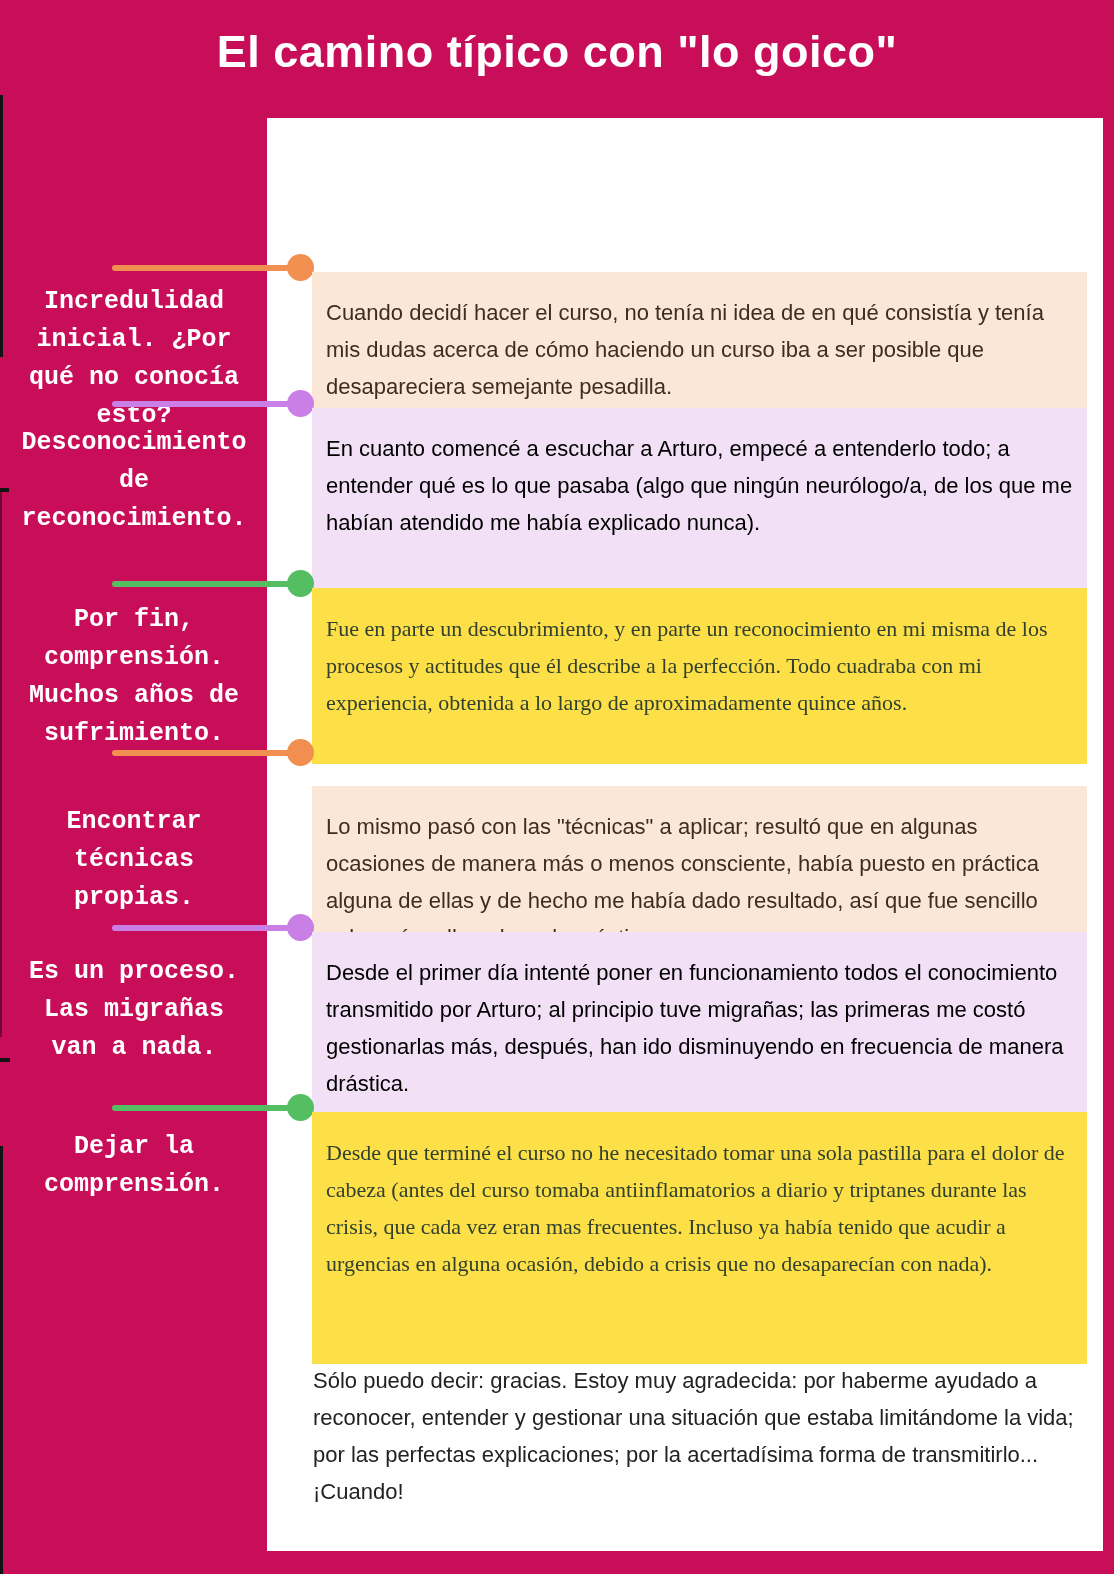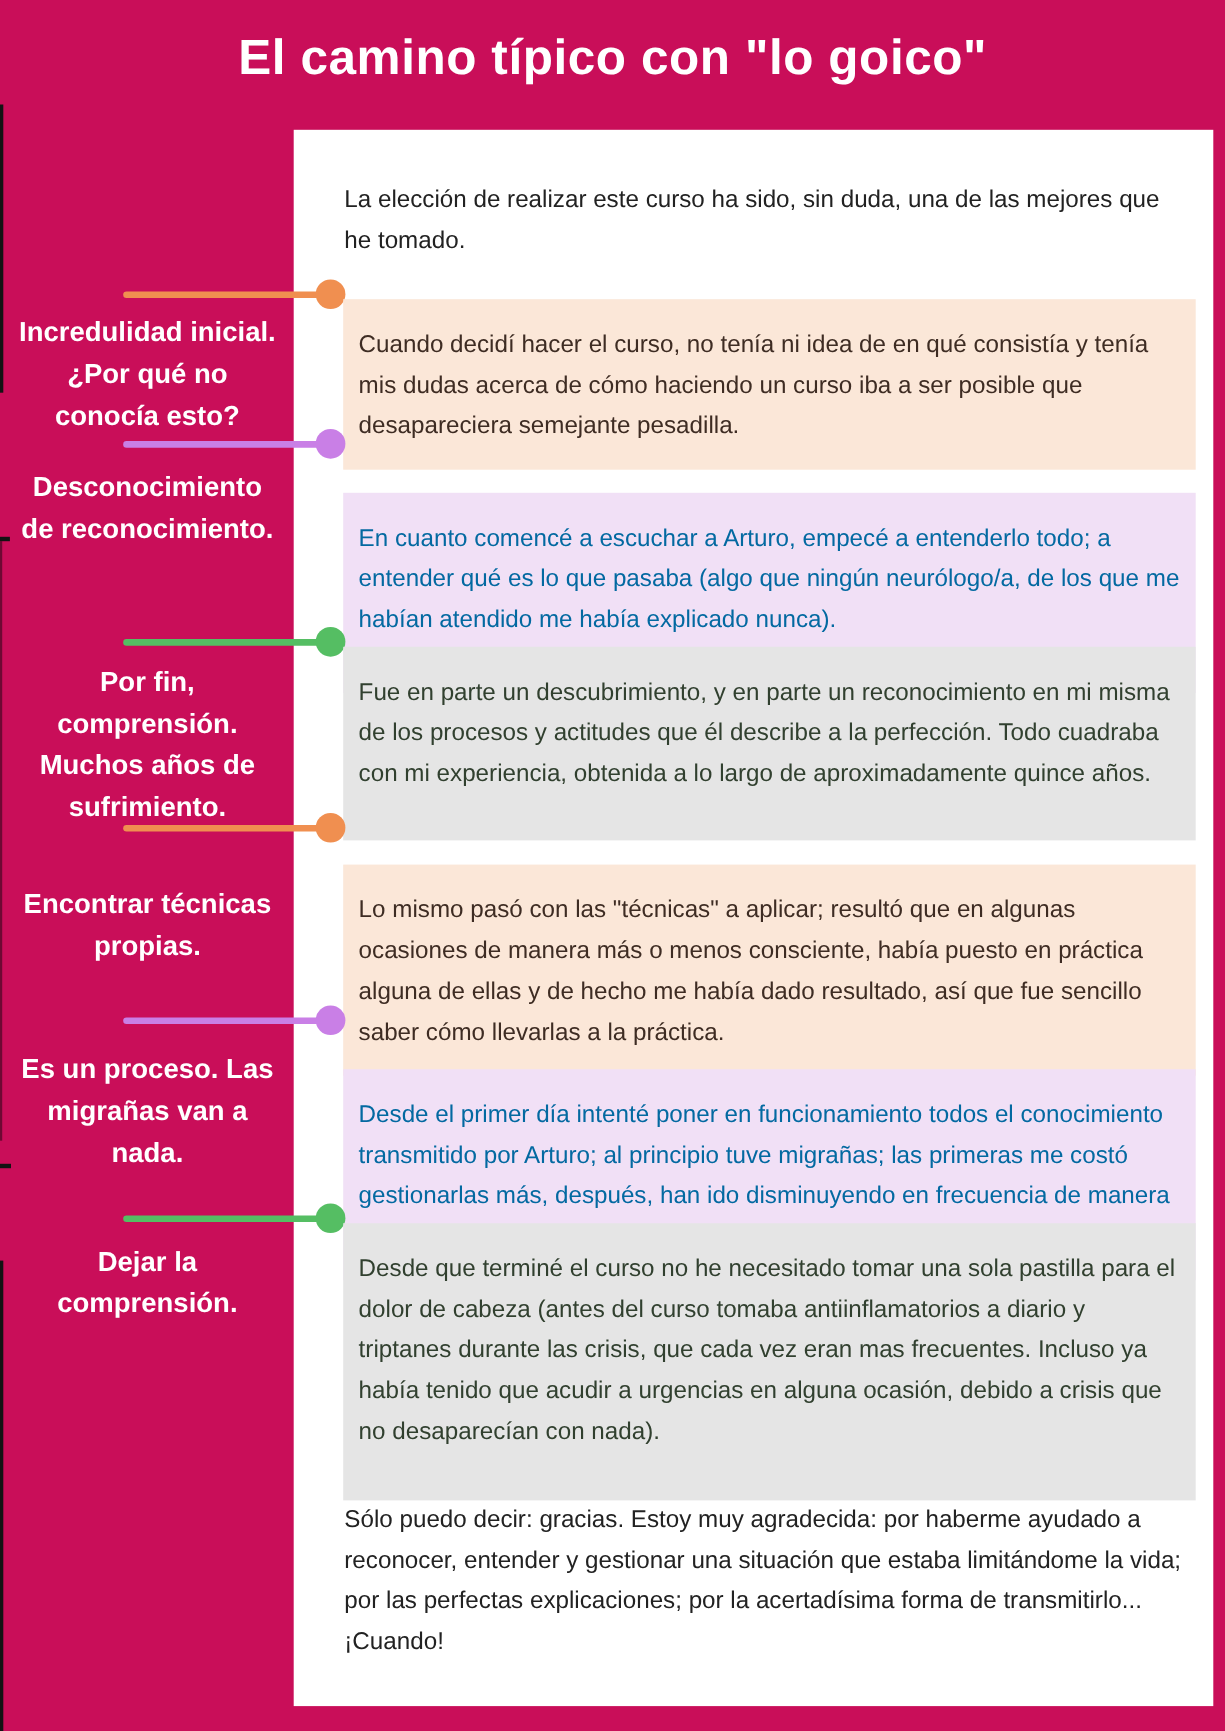--- a/index.html
+++ b/index.html
@@ -24,26 +24,26 @@
     color:#222222;font-size:22px;line-height:37px;
   }
   .intro{top:162px;}
   .outro{top:1362px;}
   .block{
     position:absolute;left:312px;width:747px;
     padding:22px 14px;
     font-size:22px;line-height:37px;
   }
   .block.bg-peach{background:#FBE7D8;color:#3E2C23;}
-  .block.bg-lavender{background:#F1E0F6;color:#0369a1;margin-top:40px;}
-  .block.bg-green{background:#e5e5e5;color:#31402F;}
+  .block.bg-lavender{background:#F1E0F6;color:#000000;}
+  .block.bg-green{background:#fde047;color:#31402F;font-family:Liberation Serif, serif;}
   .side-label{
     position:absolute;left:14px;width:240px;
     text-align:center;color:#ffffff;
-    font-size:25px;font-weight:bold;line-height:38px;
+    font-size:25px;font-weight:bold;line-height:38px;font-family:Liberation Mono, monospace;
   }
   .connector-line{
     position:absolute;left:112px;width:192px;height:6px;border-radius:3px;
   }
   .connector-dot{
     position:absolute;left:287px;width:27px;height:27px;border-radius:50%;
   }
   .ac-orange .connector-line,.ac-orange .connector-dot{background:#F08F50;}
   .ac-purple .connector-line,.ac-purple .connector-dot{background:#C97FE6;}
   .ac-green  .connector-line,.ac-green  .connector-dot{background:#55BE63;}
@@ -70,21 +70,20 @@
   <div class="page-title">El camino típico con "lo goico"</div>
 
   <div class="panel"></div>
 
   <div class="edge-mark em1"></div>
   <div class="edge-mark em2"></div>
   <div class="edge-mark em3"></div>
   <div class="edge-mark em4"></div>
   <div class="edge-mark em5"></div>
 
-  <div class="intro">La elección de realizar este curso ha sido, sin duda, una de las mejores que he tomado.</div>
 
   <div class="section s1 ac-orange">
     <div class="connector-line"></div>
     <div class="connector-dot"></div>
     <div class="side-label">Incredulidad inicial. ¿Por qué no conocía esto?</div>
     <div class="block bg-peach">Cuando decidí hacer el curso, no tenía ni idea de en qué consistía y tenía mis dudas acerca de cómo haciendo un curso iba a ser posible que desapareciera semejante pesadilla.</div>
   </div>
 
   <div class="section s2 ac-purple">
     <div class="connector-line"></div>

